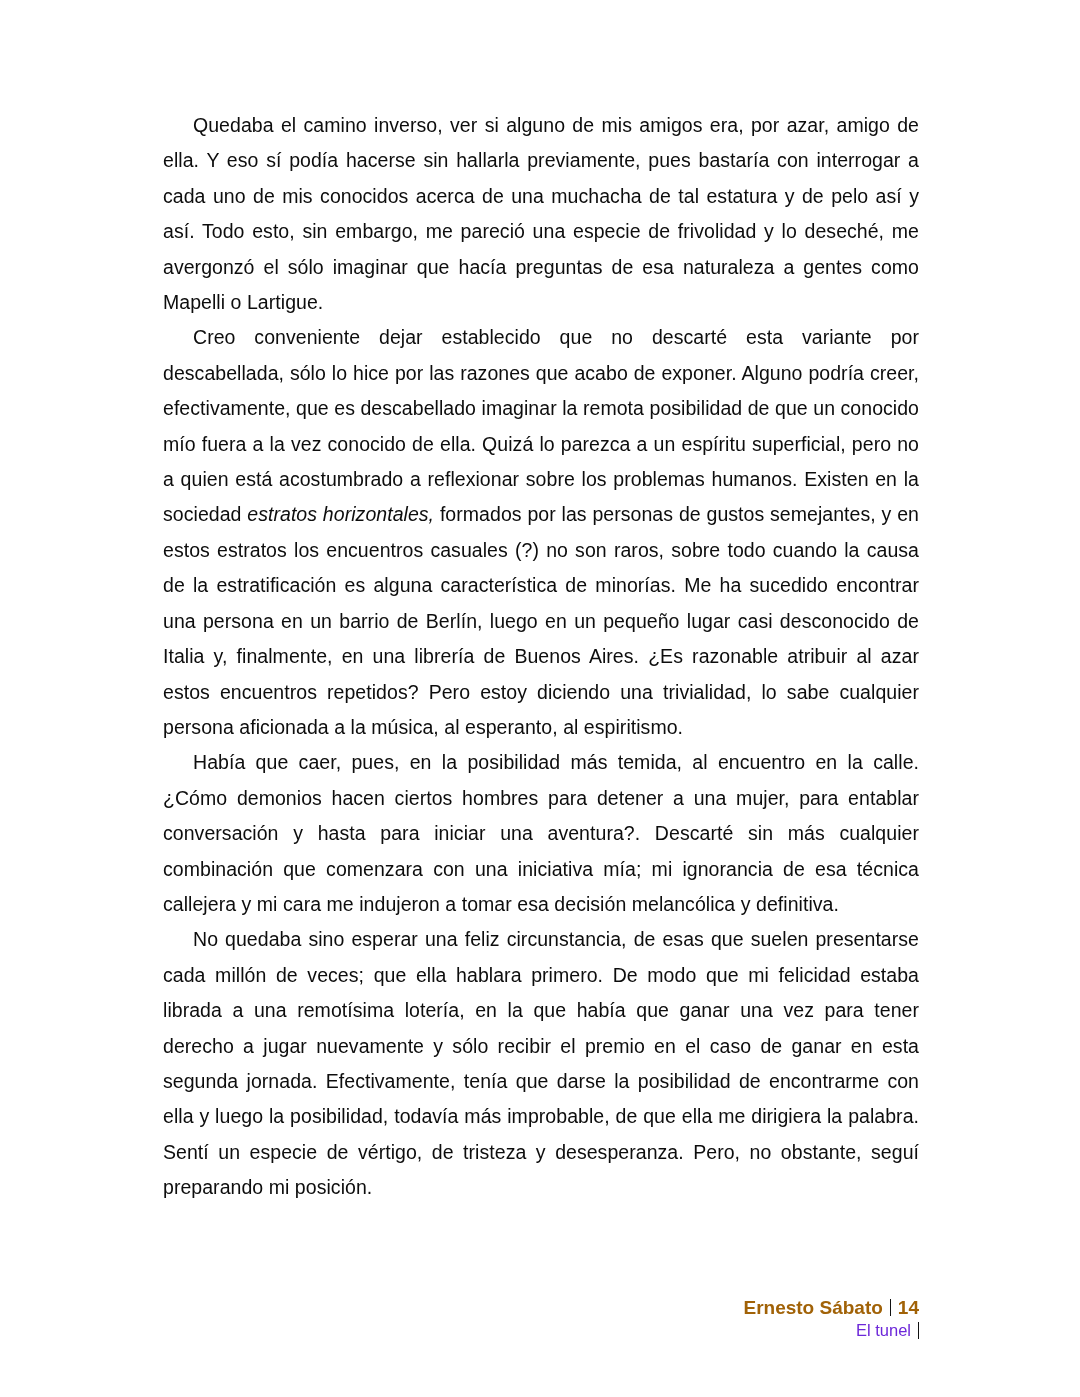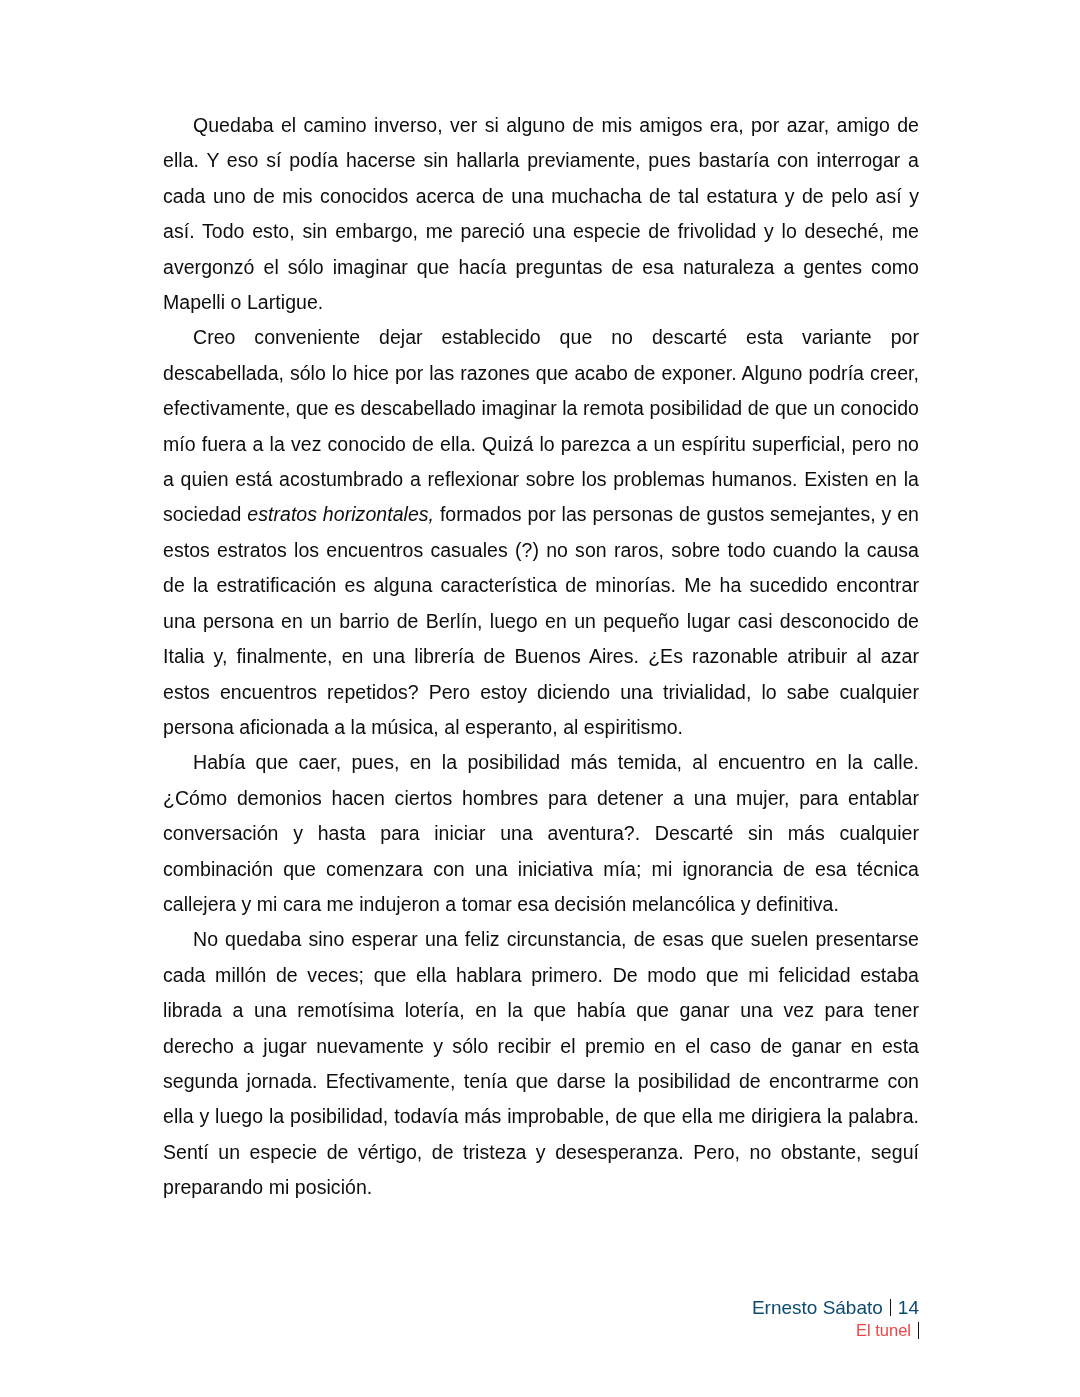--- a/index.html
+++ b/index.html
@@ -42,35 +42,35 @@
   }
   .footer {
     position: absolute;
     right: 161px;
     bottom: 57px;
     text-align: right;
     line-height: 1.18;
   }
   .footer-top {
     font-size: 19px;
-    font-weight: normal;
-    color: #0c4a6e;
+    font-weight: bold;
+    color: #a16207;
     white-space: nowrap;
   }
   .footer-top .sep {
     display: inline-block;
     width: 0;
     border-left: 1.4px solid #111111;
     height: 17px;
     vertical-align: -2px;
     margin: 0 7px 0 7px;
   }
   .footer-bottom {
     font-size: 16.5px;
-    color: #ef4444;
+    color: #6d28d9;
     white-space: nowrap;
     margin-top: 1px;
   }
   .footer-bottom .tail {
     display: inline-block;
     width: 0;
     border-left: 1.4px solid #111111;
     height: 17px;
     vertical-align: -3px;
     margin-left: 7px;

